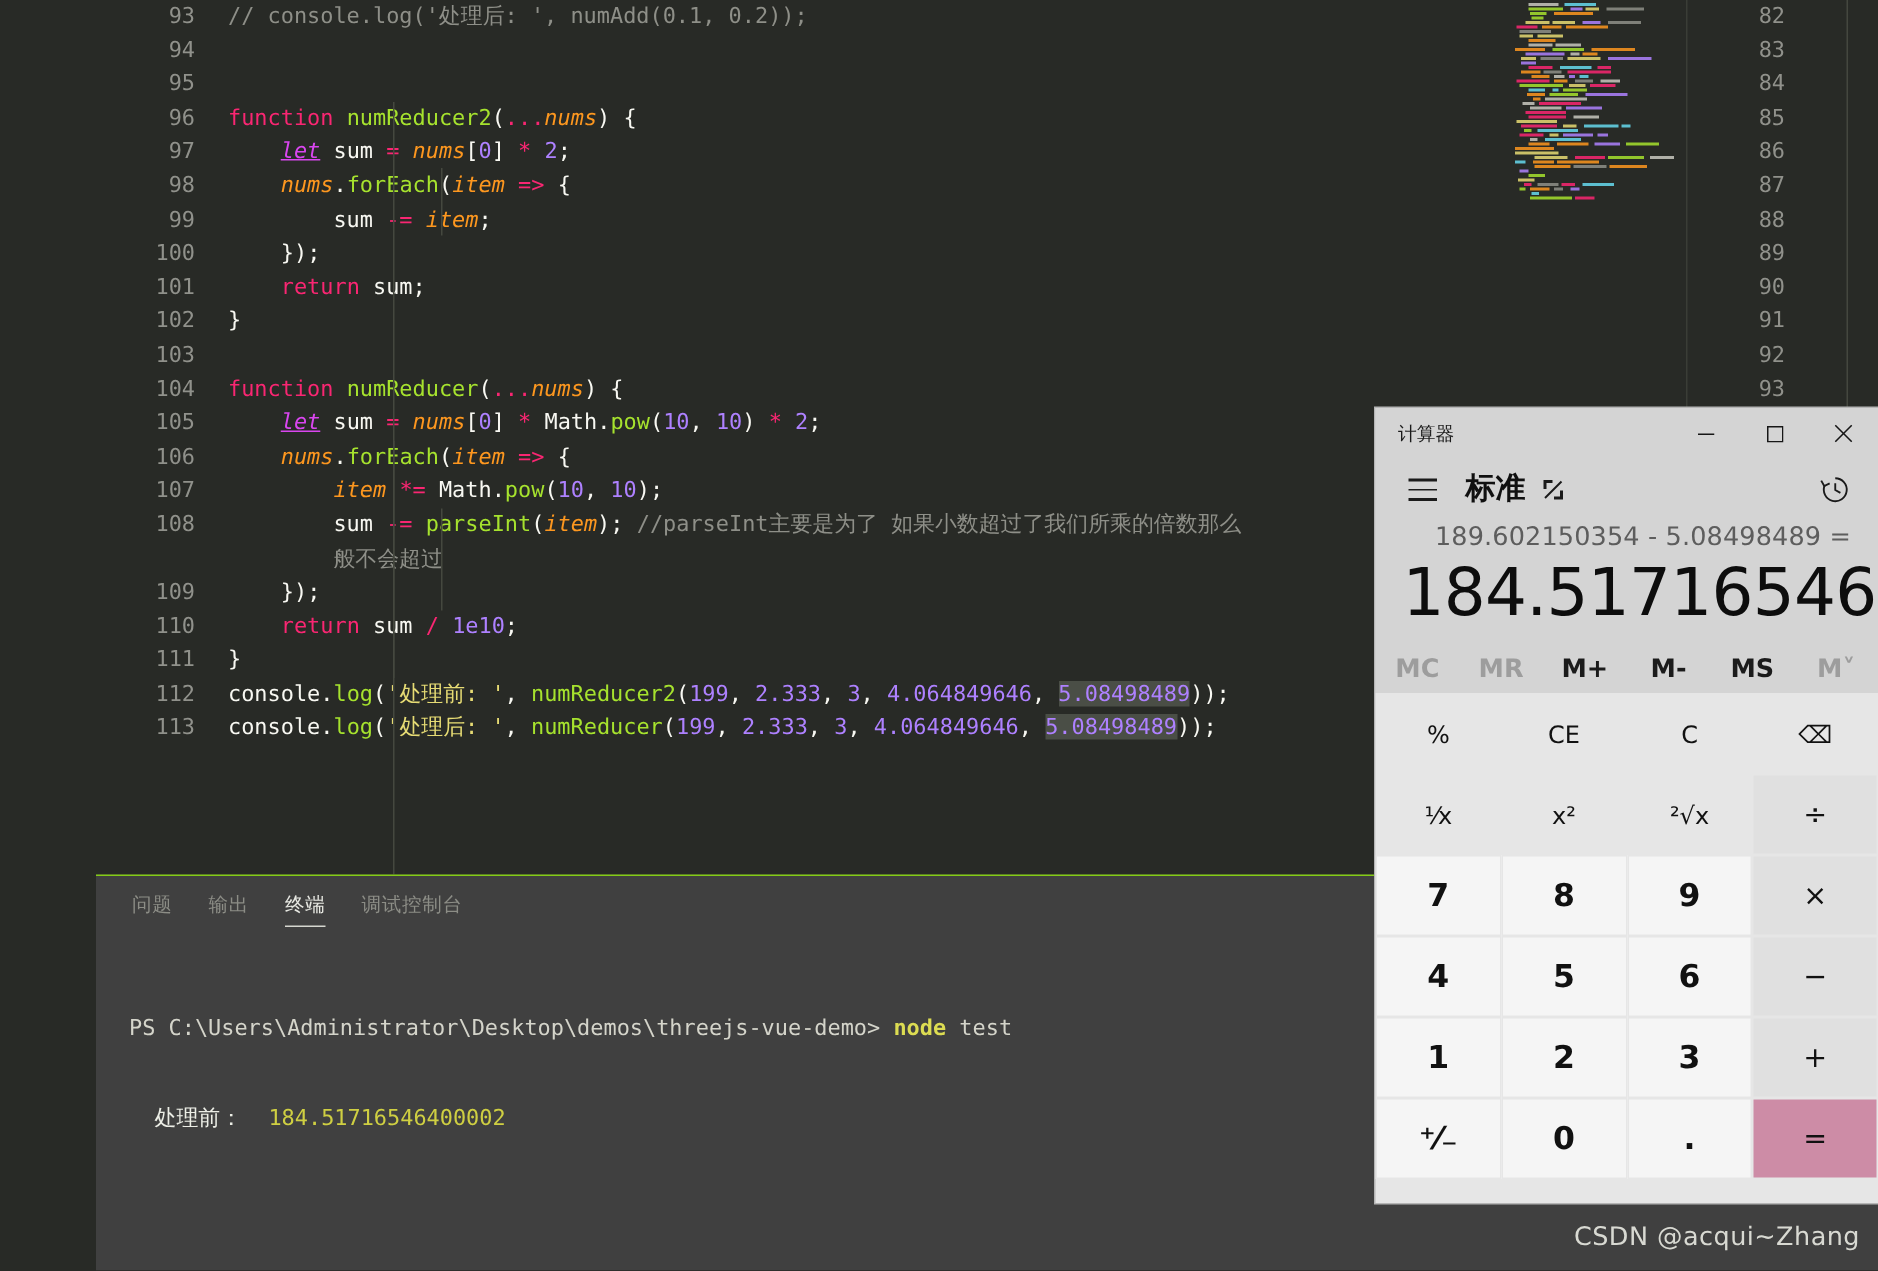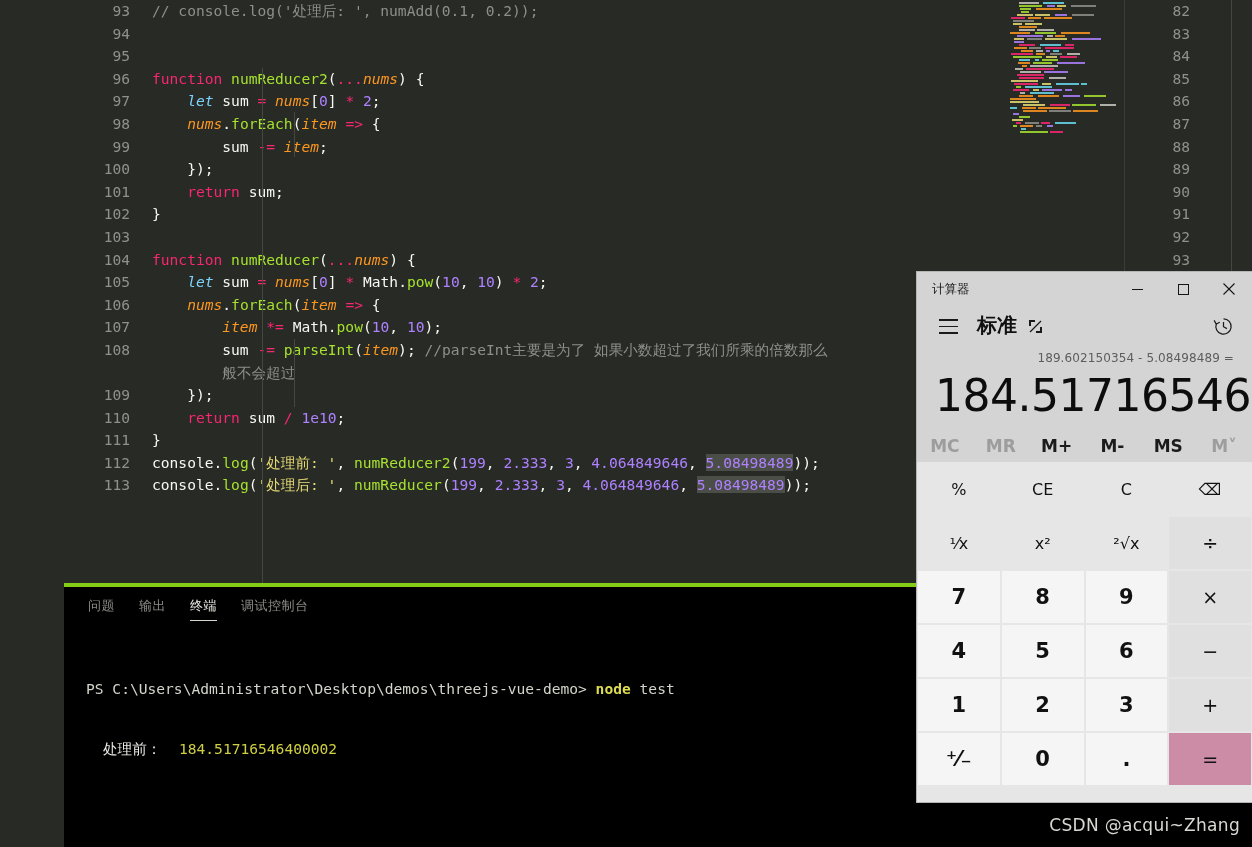--- a/index.html
+++ b/index.html
@@ -50,21 +50,21 @@
     white-space: pre;
   }
   .codecol .ln { height: 22.6px; }
   .indent-guide {
     position: absolute; width: 1px; background: #45483f;
   }
 
   
   .t-com  { color: #8e8f88; font-style: normal; }
   .t-kw   { color: #f92672; }
-  .t-kw2  { color: #7dd3fc; font-style: italic; }
+  .t-kw2  { color: #d946ef; font-style: italic; text-decoration: underline; }
   .t-fn   { color: #a6e22e; }
   .t-par  { color: #fd971f; font-style: italic; }
   .t-num  { color: #ae81ff; }
   .t-str  { color: #e6db74; }
   .t-op   { color: #f92672; }
   .t-pl   { color: #f8f8f2; }
   .t-punc { color: #f8f8f2; }
   .sel    { background: #4a4e46; }
 
   
@@ -84,21 +84,21 @@
     position: absolute; left: 0; top: 0; width: 62px; text-align: right;
     color: #90918b; font-family: "DejaVu Sans Mono", monospace;
     font-size: 14.6px; line-height: 22.6px;
   }
   .pane2 .gut2 div { padding-right: 8px; height: 22.6px; }
   .pane2 .rule { position: absolute; left: 95px; top: 0; width: 1px; height: 583px; background: #44473f; }
 
   
   .panel {
     position: absolute; left: 64px; top: 583px; width: 1188px; height: 264px;
-    background: #000000; border-top: 4px solid #84cc16;
+    background: #404040; border-top: 1px solid #84cc16;
   }
   .panel-tabs {
     position: absolute; left: 24px; top: 10px;
     display: flex; gap: 24px; align-items: flex-end;
   }
   .panel-tab {
     font-family: "DejaVu Sans", sans-serif;
     font-size: 13px; color: #8c8d86; padding-bottom: 6px;
     position: relative; letter-spacing: .5px;
   }
@@ -153,21 +153,21 @@
     position: absolute; left: 60px; top: 6px;
     font-size: 20px; font-weight: bold; color: #101010;
   }
   .pin { position: absolute; left: 110px; top: 12px; color: #1a1a1a; }
   .hist { position: absolute; right: 18px; top: 10px; color: #1a1a1a; }
 
   .calc-display {
     background: #d4d4d4; padding: 0 18px 6px 18px; text-align: right;
   }
   .expr {
-    font-size: 12px; color: #5d5d5d; height: 20px; line-height: 20px;
+    font-size: 17px; color: #5d5d5d; height: 20px; line-height: 20px;
     font-family: "DejaVu Sans", sans-serif; letter-spacing: .1px;
   }
   .result {
     font-size: 44px; color: #0d0d0d; line-height: 56px;
     font-family: "DejaVu Sans", sans-serif; font-weight: 400;
     letter-spacing: -0.5px;
   }
   .mem-row {
     background: #d4d4d4; display: flex; height: 32px;
   }

